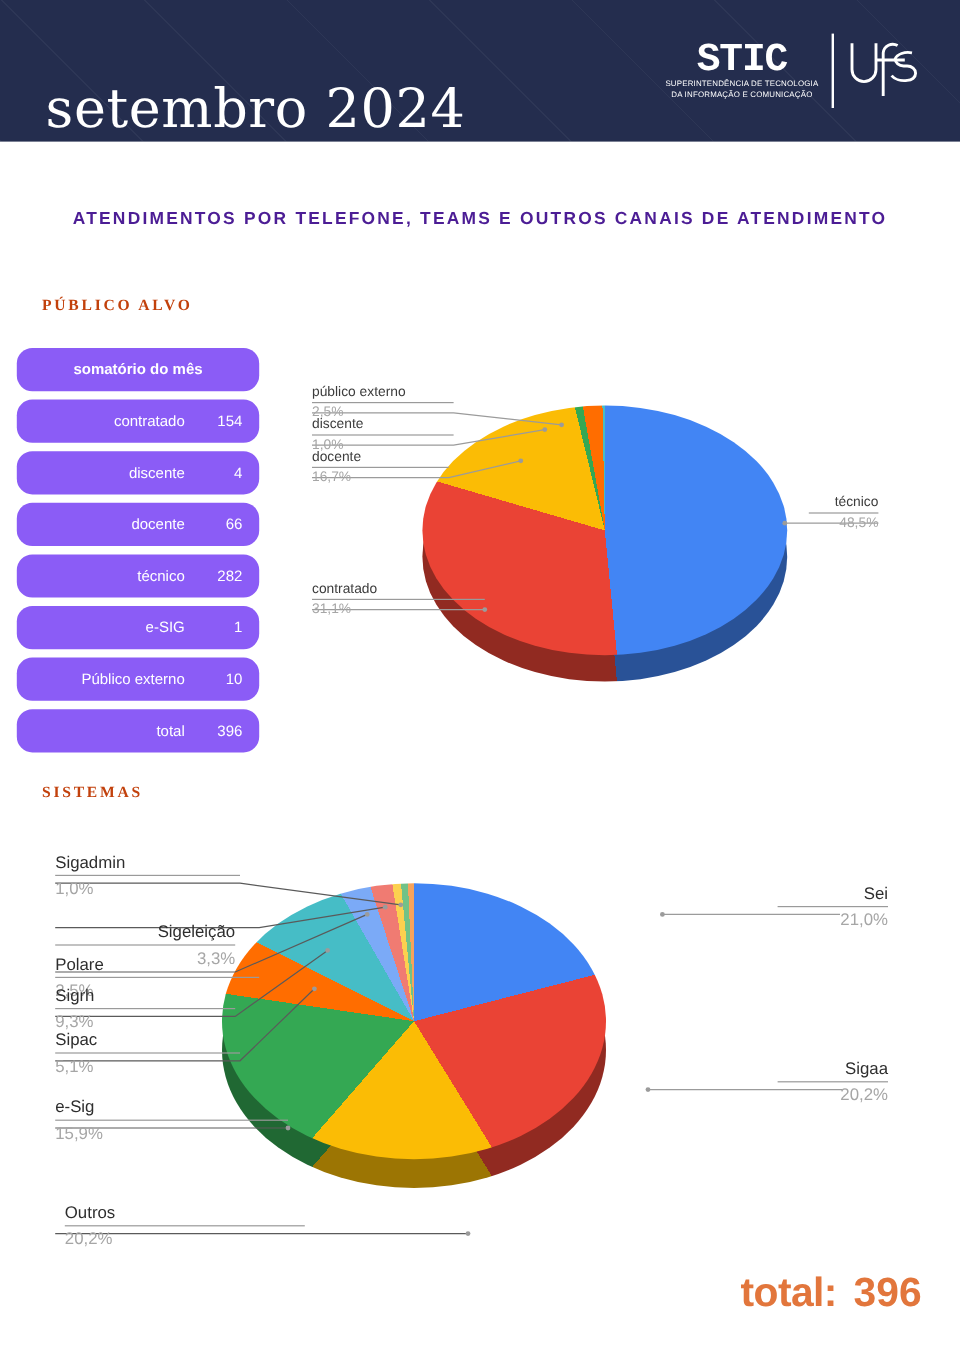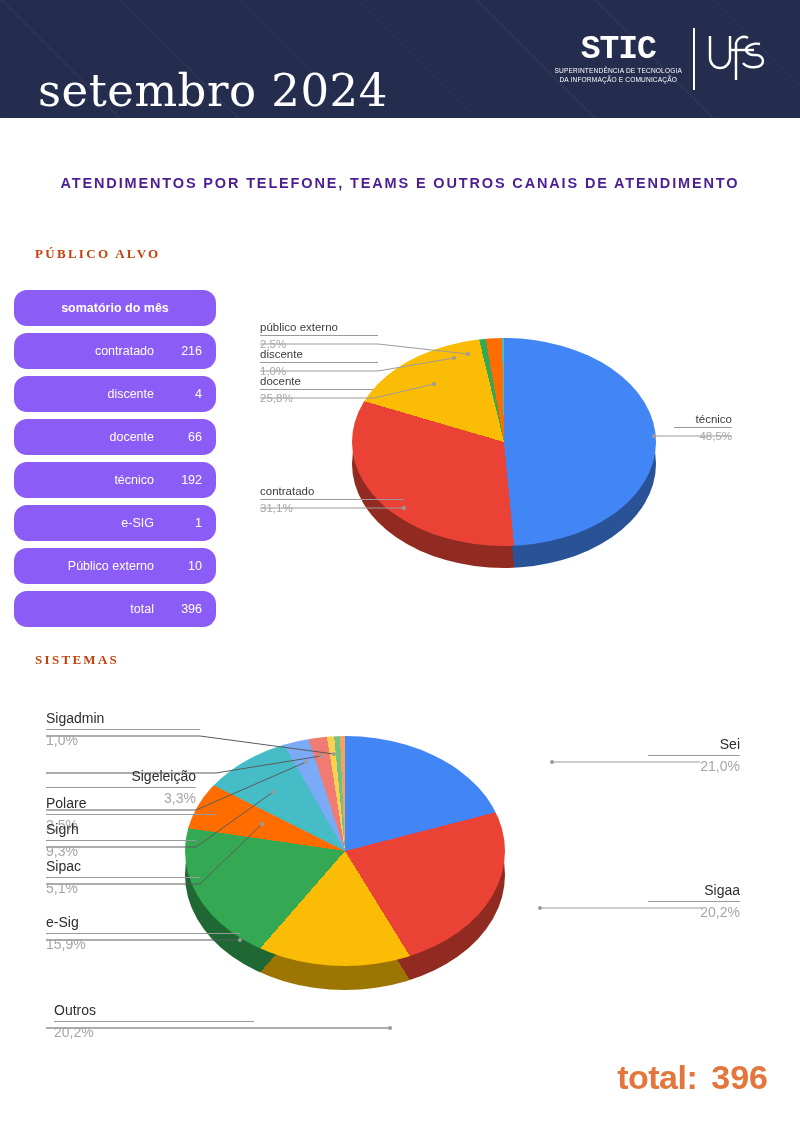--- a/index.html
+++ b/index.html
@@ -170,33 +170,33 @@
 <div class="section-label" id="sec-publico">PÚBLICO ALVO</div>
 <div class="section-label" id="sec-sistemas">SISTEMAS</div>
 
 <div class="pill-list">
   <div class="pill head">
     <span class="p-label">somatório do mês</span>
   </div>
 
   <div class="pill">
     <span class="p-label">contratado</span>
-    <span class="p-value">216</span>
+    <span class="p-value">154</span>
   </div>
   <div class="pill">
     <span class="p-label">discente</span>
     <span class="p-value">4</span>
   </div>
   <div class="pill">
     <span class="p-label">docente</span>
     <span class="p-value">66</span>
   </div>
   <div class="pill">
     <span class="p-label">técnico</span>
-    <span class="p-value">192</span>
+    <span class="p-value">282</span>
   </div>
   <div class="pill">
     <span class="p-label">e-SIG</span>
     <span class="p-value">1</span>
   </div>
   <div class="pill">
     <span class="p-label">Público externo</span>
     <span class="p-value">10</span>
   </div>
   <div class="pill">
@@ -234,21 +234,21 @@
     <div class="c-pct">2,5%</div>
   </div>
   <div class="callout" style="left:4px; top:35px; width:118px;">
     <div class="c-name">discente</div>
     <div class="c-rule"></div>
     <div class="c-pct">1,0%</div>
   </div>
   <div class="callout" style="left:4px; top:62px; width:114px;">
     <div class="c-name">docente</div>
     <div class="c-rule"></div>
-    <div class="c-pct">25,8%</div>
+    <div class="c-pct">16,7%</div>
   </div>
   <div class="callout" style="left:4px; top:172px; width:144px;">
     <div class="c-name">contratado</div>
     <div class="c-rule"></div>
     <div class="c-pct">31,1%</div>
   </div>
   <div class="callout right" style="left:418px; top:100px; width:58px;">
     <div class="c-name">técnico</div>
     <div class="c-rule"></div>
     <div class="c-pct">48,5%</div>

